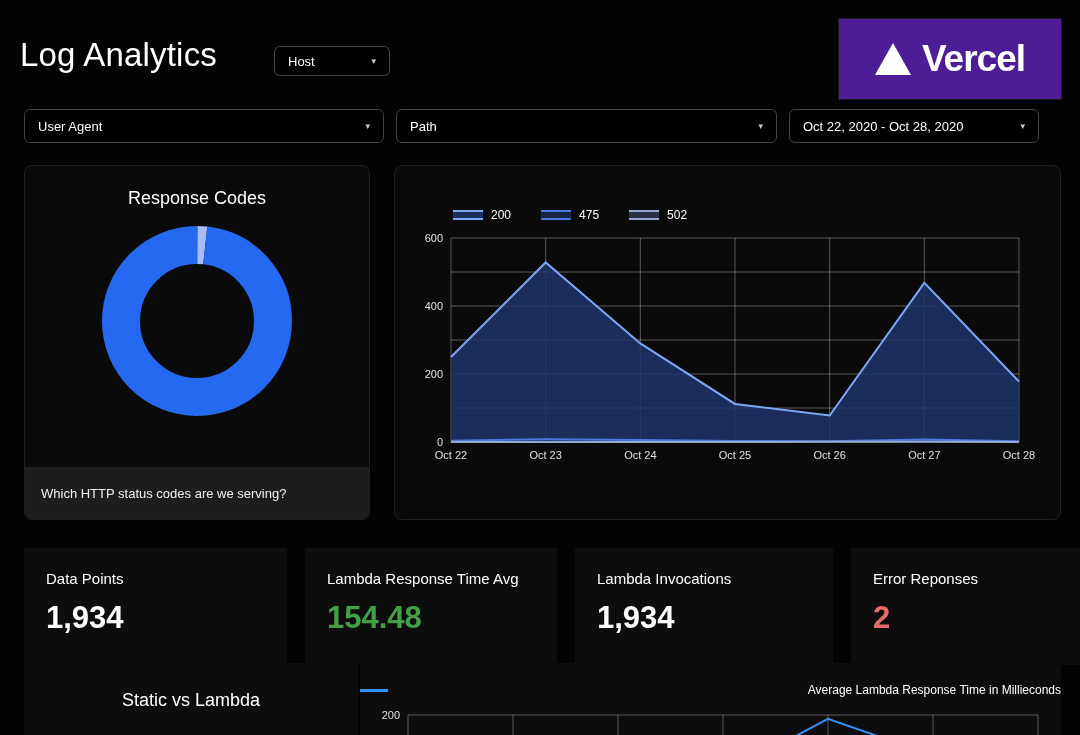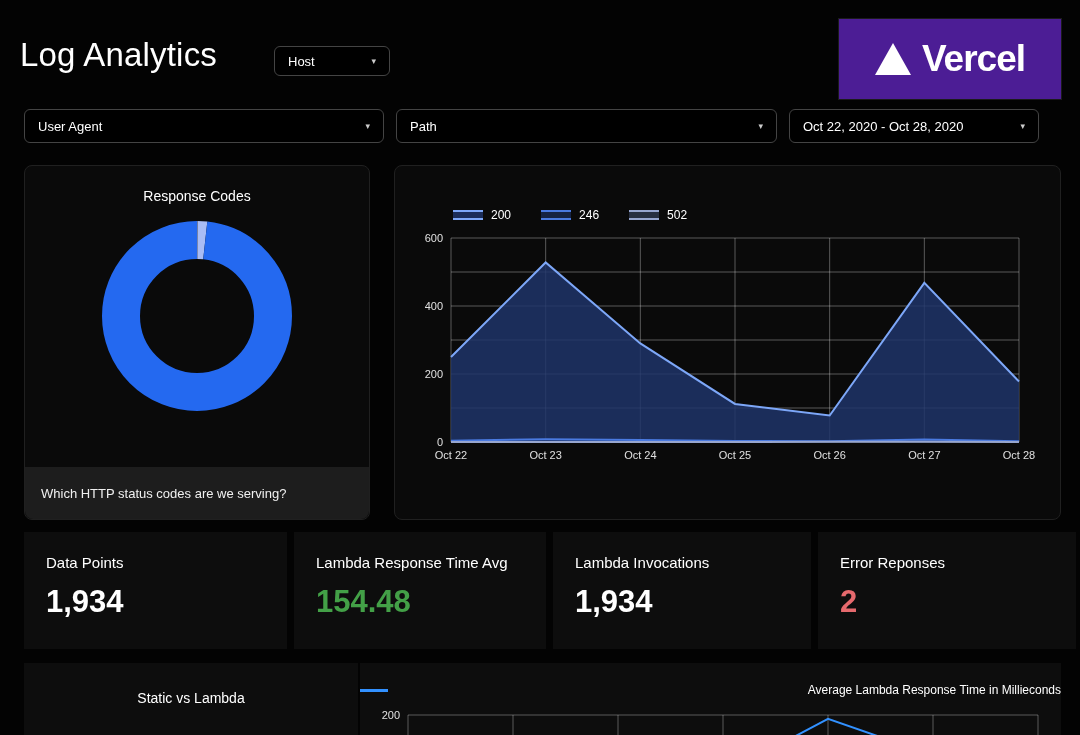--- a/index.html
+++ b/index.html
@@ -26,38 +26,38 @@
   }
   .logo-text { font-size:37px; font-weight:700; letter-spacing:-1px; }
 
   
   .filters { position:absolute; left:24px; top:109px; display:flex; gap:12px; }
   .dd-user { width:360px; } .dd-path { width:381px; } .dd-date { width:250px; }
 
   
   .card { position:absolute; background:#0a0a0a; border:1px solid #202020; border-radius:8px; }
   .card-response { left:24px; top:165px; width:346px; height:355px; }
-  .card-title { text-align:center; font-size:14px; font-weight:400; margin-top:22px; }
+  .card-title { text-align:center; font-size:18px; font-weight:400; margin-top:22px; }
   .donut-wrap { display:flex; justify-content:center; margin-top:12px; }
   .card-footer {
     position:absolute; left:0; right:0; bottom:0; height:52px; background:#1d1d1d;
     border-radius:0 0 8px 8px; display:flex; align-items:center; padding:0 16px;
     font-size:13px; color:#f0f0f0;
   }
 
   .card-timeline { left:394px; top:165px; width:667px; height:355px; }
   .legend { display:flex; align-items:center; gap:30px; margin:42px 0 0 58px; font-size:12px; }
   .legend-item { display:flex; align-items:center; gap:8px; cursor:pointer; }
   .legend-swatch { width:30px; height:10px; background:rgba(35,65,140,.55); }
   .timeline-svg { display:block; margin:2px 0 0 10px; }
 
   
   .stats {
-    position:absolute; left:24px; top:532px; width:1037px; height:117px;
-    display:grid; grid-template-columns:263px 252px 258px 258px; gap:7px;
+    position:absolute; left:24px; top:548px; width:1037px; height:117px;
+    display:grid; grid-template-columns:263px 252px 258px 258px; gap:18px;
   }
   .stat-card { background:#0d0d0d; padding:22px 0 0 22px; }
   .stat-label { font-size:15px; font-weight:400; }
   .stat-value { font-size:31px; font-weight:700; margin-top:13px; }
 
   
   .card-static { left:24px; top:663px; width:334px; height:220px; background:#0d0d0d; border:none; border-radius:0; }
   .card-static .card-title { margin-top:27px; }
   .card-lambda { left:360px; top:663px; width:701px; height:300px; background:#0d0d0d; border:none; border-radius:0; }
   .legend2 { display:flex; justify-content:space-between; align-items:center; gap:9px; margin-top:20px; font-size:12px; cursor:pointer; }
@@ -115,21 +115,21 @@
   </div>
 
   <div class="card card-timeline">
     <div class="legend" id="timeline-legend">
       <div class="legend-item">
         <span class="legend-swatch" style="border-top: 2px solid rgb(125, 167, 248); border-bottom: 2px solid rgb(125, 167, 248); background: rgba(30, 52, 105, 0.85);"></span>
         <span>200</span>
       </div>
       <div class="legend-item">
         <span class="legend-swatch" style="border-top: 2px solid rgb(74, 122, 224); border-bottom: 2px solid rgb(74, 122, 224); background: rgba(30, 52, 105, 0.6);"></span>
-        <span>246</span>
+        <span>475</span>
       </div>
       <div class="legend-item">
         <span class="legend-swatch" style="border-top: 2px solid rgb(151, 166, 207); border-bottom: 2px solid rgb(151, 166, 207); background: rgba(70, 85, 120, 0.5);"></span>
         <span>502</span>
       </div>
     </div>
     <svg id="timeline-svg" class="timeline-svg" width="640" height="250">
         <line x1="46" y1="218" x2="614" y2="218" stroke="rgba(255,255,255,0.32)" stroke-width="1"></line>
         <line x1="46" y1="184" x2="614" y2="184" stroke="rgba(255,255,255,0.32)" stroke-width="1"></line>
         <line x1="46" y1="150.00000000000003" x2="614" y2="150.00000000000003" stroke="rgba(255,255,255,0.32)" stroke-width="1"></line>

